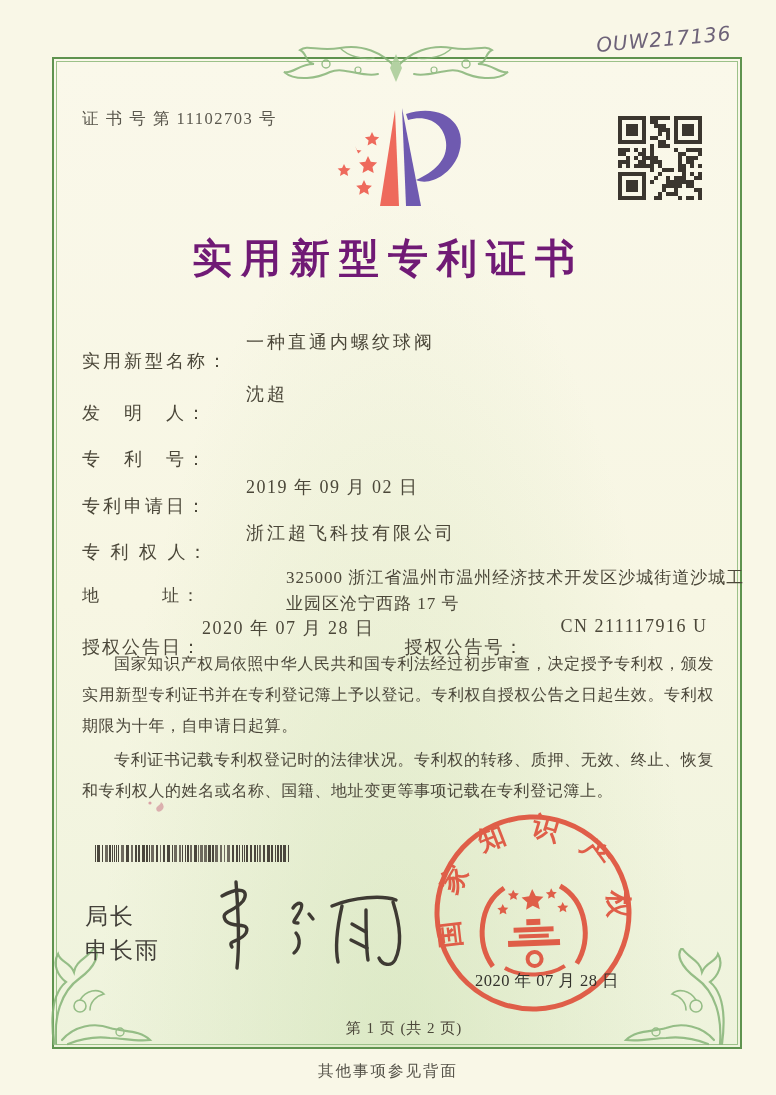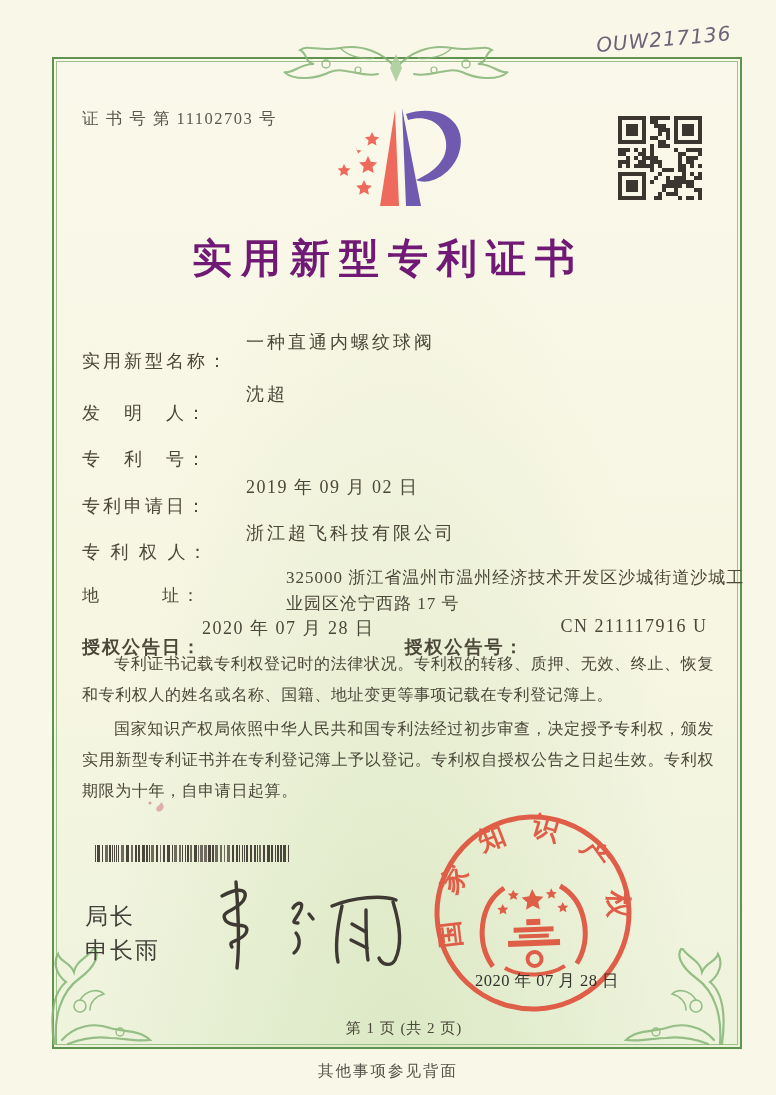--- a/index.html
+++ b/index.html
@@ -37,21 +37,21 @@
   .fields{position:absolute; left:82px; top:0; width:640px;}
   .field-row{position:absolute; display:flex; font-size:18px; color:#4b4739;}
   .r1{top:330px;} .r2{top:382px;} .r3{top:428px;} .r4{top:475px;} .r5{top:521px;} .r6{top:565px;gap:40px;} .r7{top:616px;}
   .flabel{display:inline-block; min-width:164px; letter-spacing:3px; flex:none;margin-top:19px;}
   .fvalue{letter-spacing:3px;}
   .fvalue.latin{letter-spacing:1.5px;}
   .r6{font-size:17px;}
   .r6 .fvalue{width:474px; letter-spacing:1px; line-height:26px;}
   .r7 .pair{display:flex;}
   .r7 .pair2{margin-left:30px;gap:36px;}
-  .r7 .flabel2{letter-spacing:2px; flex:none;font-weight:bold;}
+  .r7 .flabel2{letter-spacing:2px; flex:none;}
   .paragraphs{
     position:absolute; left:82px; top:648px; width:632px;
     font-size:16px; letter-spacing:.6px; line-height:31px; text-align:justify; color:#4b473a;
   }
   .paragraphs p{margin:0; text-indent:2em;}
   .paragraphs p + p{margin-top:3px;}
   
   .barcode{position:absolute; left:95px; top:845px;}
   .director{position:absolute; left:85px; top:900px; font-size:23px; line-height:34px; letter-spacing:2px; color:#43403a;}
   .signature{position:absolute; left:196px; top:876px;}
@@ -382,22 +382,22 @@
         <span class="fvalue latin">2020 年 07 月 28 日</span>
       </span>
       <span class="pair pair2">
         <span class="flabel flabel2" style="min-width:0;">授权公告号：</span>
         <span class="fvalue latin">CN 211117916 U</span>
       </span>
     </div>
   </div>
 
   <div class="paragraphs">
+    <p>国家知识产权局依照中华人民共和国专利法经过初步审查，决定授予专利权，颁发实用新型专利证书并在专利登记簿上予以登记。专利权自授权公告之日起生效。专利权期限为十年，自申请日起算。</p>
     <p>专利证书记载专利权登记时的法律状况。专利权的转移、质押、无效、终止、恢复和专利权人的姓名或名称、国籍、地址变更等事项记载在专利登记簿上。</p>
-    <p>国家知识产权局依照中华人民共和国专利法经过初步审查，决定授予专利权，颁发实用新型专利证书并在专利登记簿上予以登记。专利权自授权公告之日起生效。专利权期限为十年，自申请日起算。</p>
   </div>
 
   <svg class="ink-mark" width="30" height="26" viewBox="0 0 30 26">
     <circle cx="6" cy="9" r="1.6" fill="#c9607a"></circle>
     <path d="M17 8 q4 3 2 7 q-3 4 -6 2 q-2 -3 1 -5 q3 -2 3 -4 Z" fill="#c05a74" opacity=".8"></path>
   </svg>
 
   <svg class="barcode" id="barcode-svg" width="196" height="17" viewBox="0 0 196 17">
       <rect x="0" y="0" width="1" height="17" fill="#4a463c"></rect>
       <rect x="2" y="0" width="3" height="17" fill="#4a463c"></rect>

